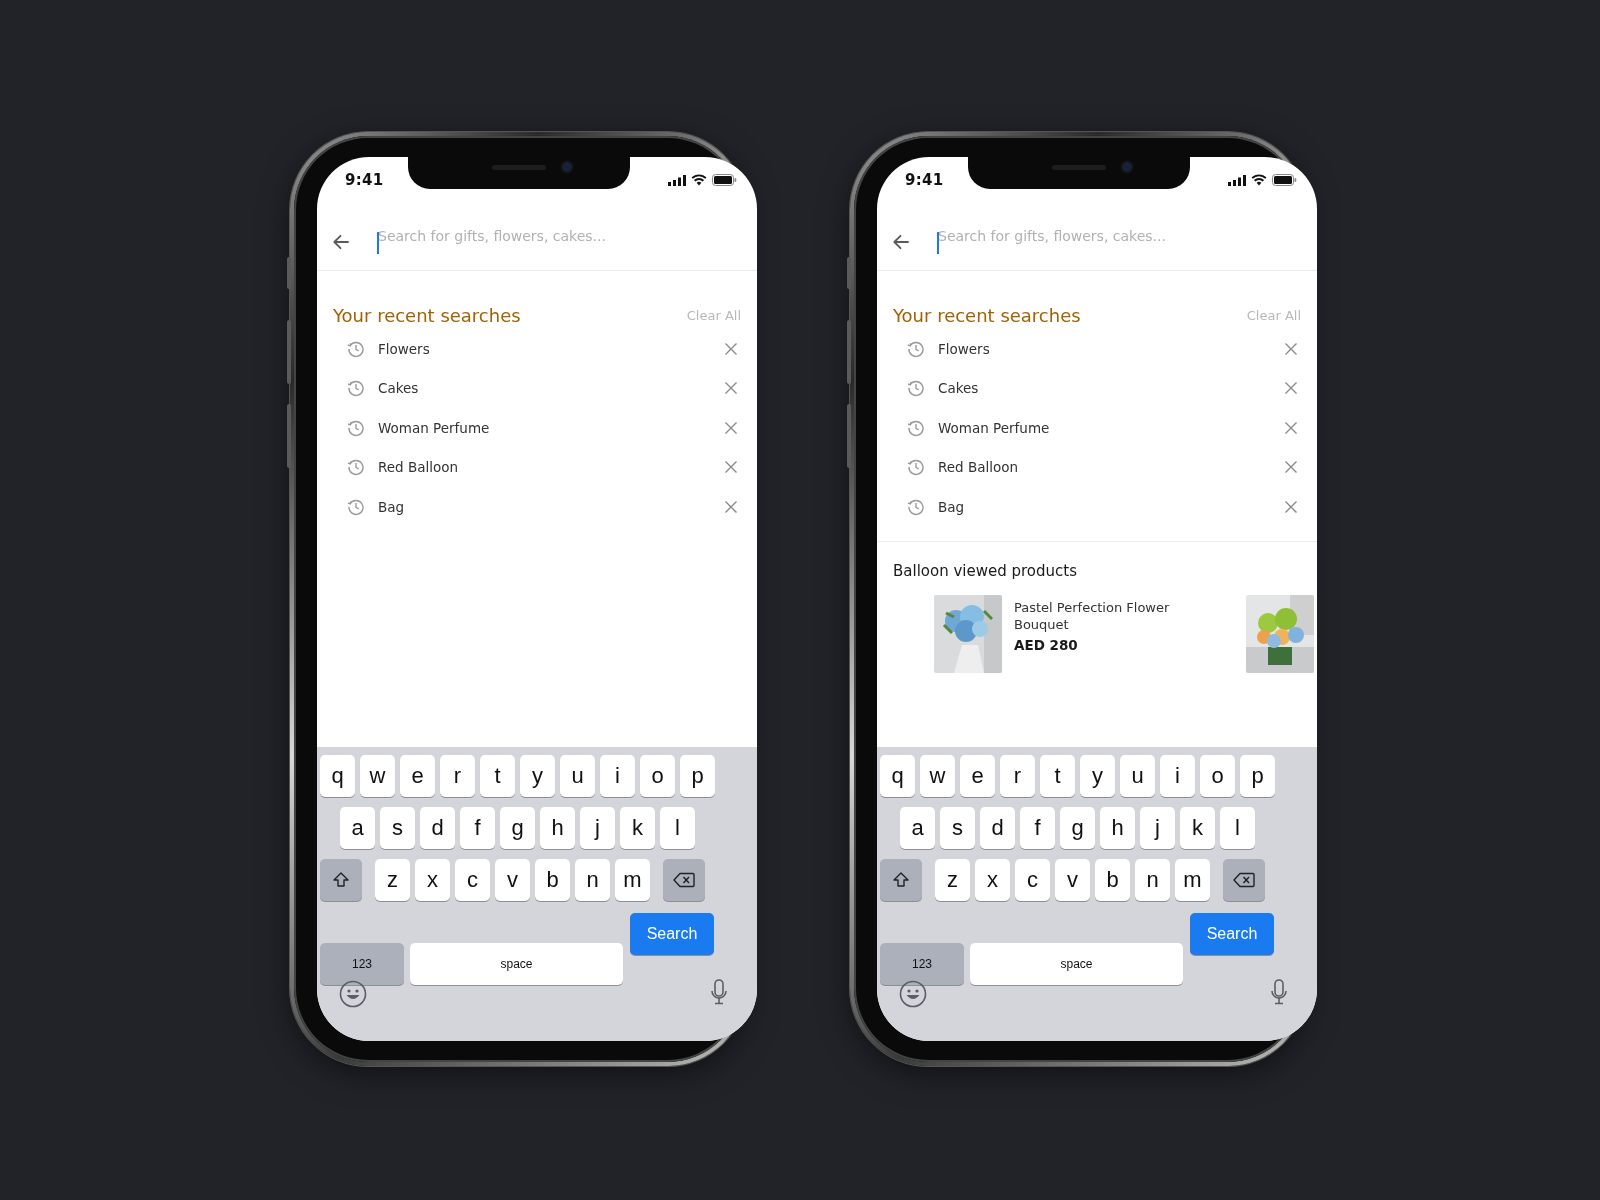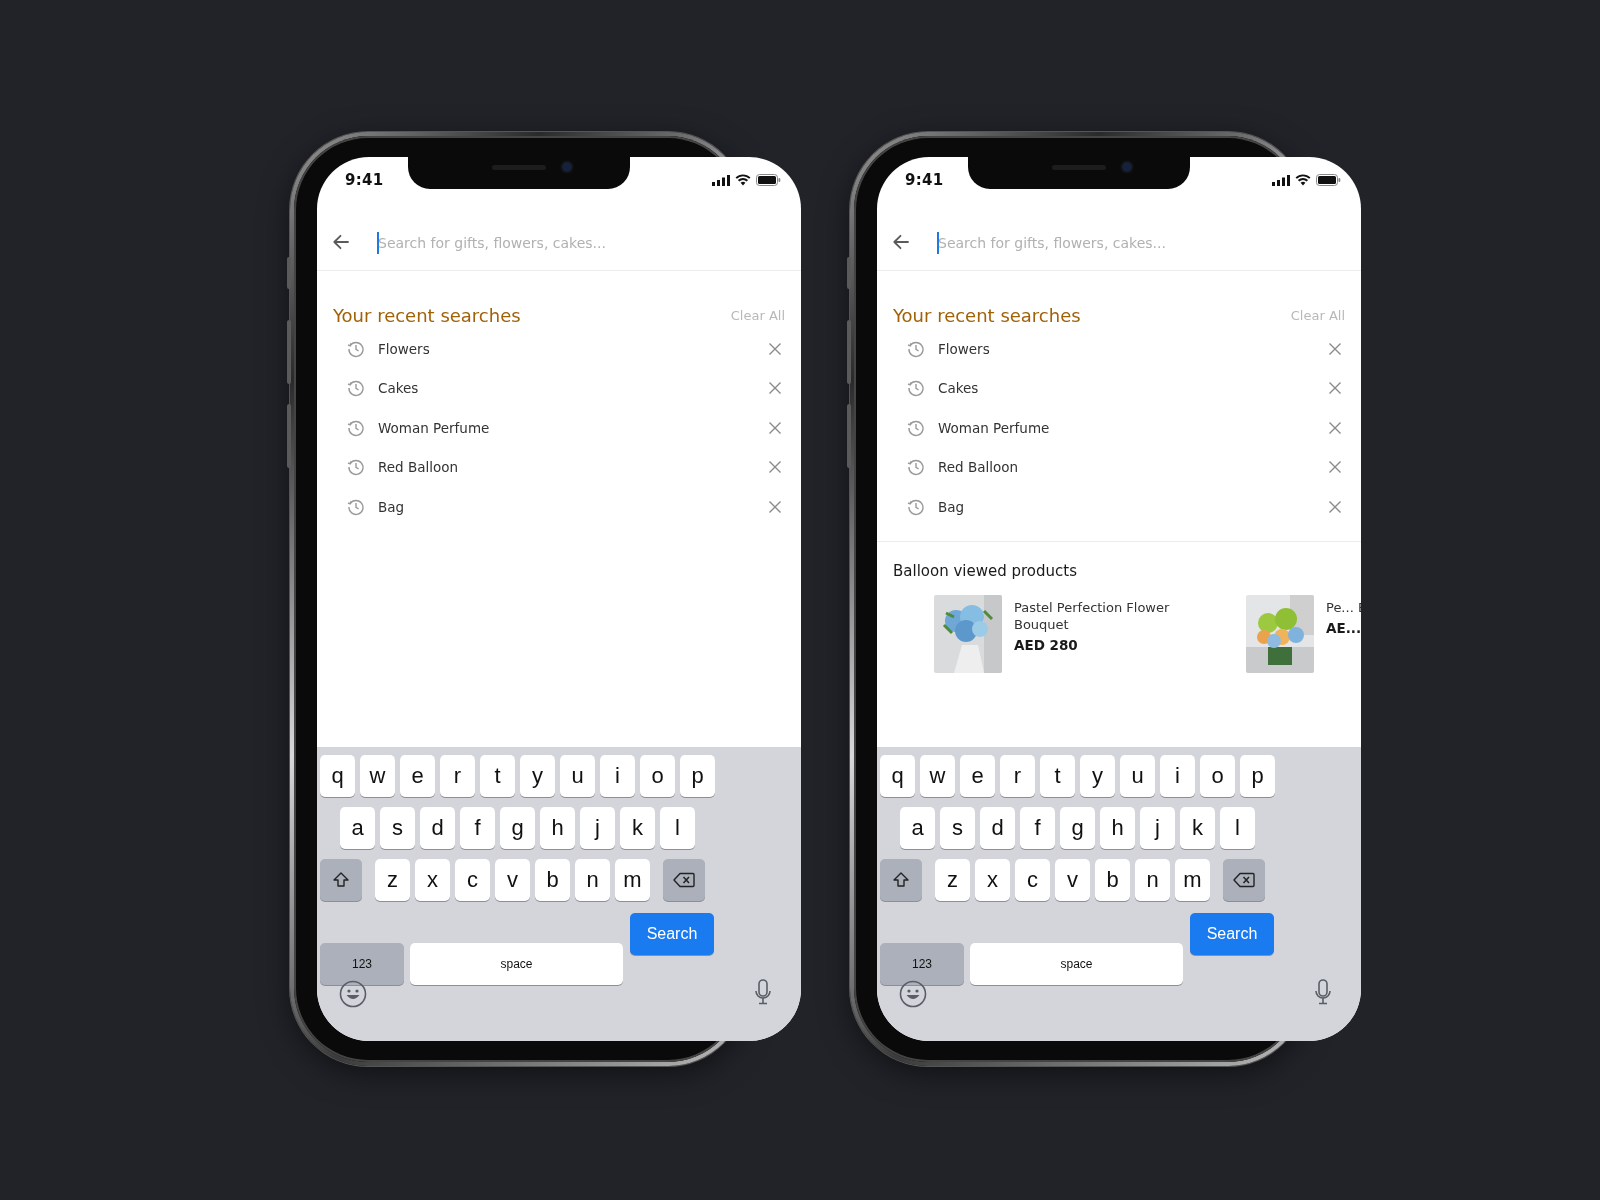--- a/index.html
+++ b/index.html
@@ -10,37 +10,37 @@
   .phone.p1 { left: 290px; }
   .phone.p2 { left: 850px; }
   .frame {
     position: absolute; inset: 0; border-radius: 78px;
     background: linear-gradient(135deg, #9a9a9a 0%, #2a2a2a 18%, #d8d8d8 45%, #3a3a3a 70%, #bdbdbd 100%);
     box-shadow: 0 0 0 1px #555, 0 8px 30px rgba(0,0,0,0.5);
   }
   .frame-inner { position: absolute; inset: 4px; border-radius: 74px; background: #0a0a0a; box-shadow: inset 0 0 0 2px #444; }
   .side-btn { position: absolute; width: 4px; background: #5a5a5a; border-radius: 2px; }
   .screen {
-    position: absolute; left: 27px; top: 25px; width: 484px; height: 884px;
+    position: absolute; left: 27px; top: 25px; width: 440px; height: 884px;
     border-radius: 52px; background: #fff; overflow: hidden;
   }
   .notch {
     position: absolute; left: 91px; top: 0; width: 222px; height: 32px;
     background: #0a0a0a; border-radius: 0 0 22px 22px; z-index: 5;
   }
   .notch .speaker { position: absolute; left: 84px; top: 8px; width: 54px; height: 5px; border-radius: 3px; background: #1d1d1d; }
   .notch .camera { position: absolute; left: 154px; top: 5px; width: 10px; height: 10px; border-radius: 50%; background: #16223a; box-shadow: 0 0 0 2px #111; }
   .status-time { position: absolute; left: 28px; top: 14px; font-size: 15px; font-weight: bold; color: #111; letter-spacing: 0.3px; }
   .status-icons { position: absolute; right: 20px; top: 17px; display: flex; align-items: center; gap: 5px; }
 
   .search-bar { position: absolute; left: 0; top: 57px; width: 100%; height: 57px; border-bottom: 1px solid #ececec; }
   .back-icon { position: absolute; left: 14px; top: 18px; width: 20px; height: 20px; }
   .caret { position: absolute; left: 60px; top: 18px; width: 2px; height: 22px; background: #1f7ae0; }
   .search-input {
-    position: absolute; left: 61px; top: 14px; width: 320px; height: 30px; border: none; outline: none;
+    position: absolute; left: 61px; top: 7px; width: 320px; height: 30px; border: none; outline: none;
     font-family: "DejaVu Sans", sans-serif; font-size: 14px; color: #333; background: transparent;
   }
   .search-input::placeholder { color: #b1b1b1; }
 
   .recent-header { position: absolute; left: 16px; right: 16px; top: 146px; height: 24px; display: flex; justify-content: space-between; align-items: center; }
   .recent-title { font-size: 18px; color: #a16207; }
   .clear-all { font-size: 13px; color: #b8b8b8; cursor: pointer; }
 
   .recent-list { position: absolute; left: 29px; right: 16px; top: 172px; }
   .recent-item { height: 39.5px; display: flex; align-items: center; cursor: pointer; }

